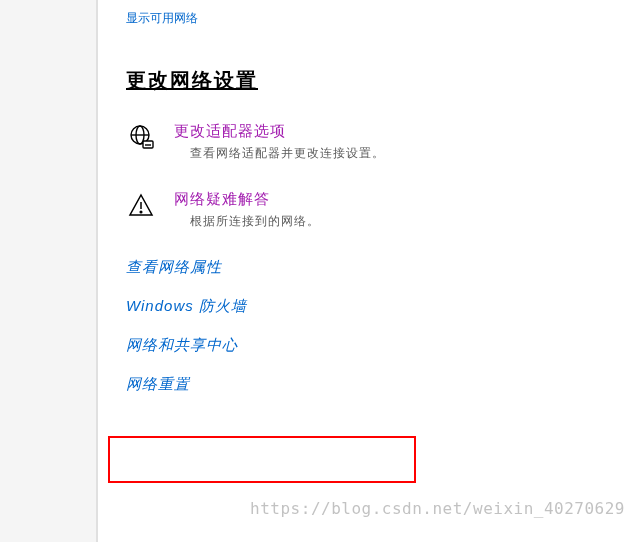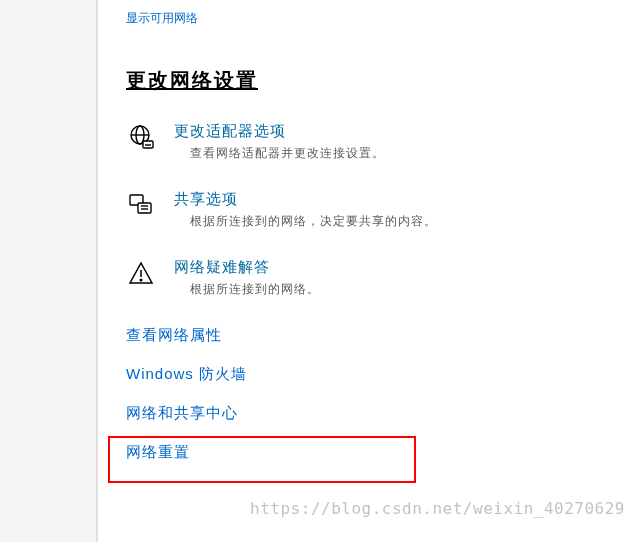--- a/index.html
+++ b/index.html
@@ -59,32 +59,33 @@
       flex-shrink: 0;
       display: flex;
       align-items: center;
       justify-content: center;
     }
     .setting-text {
       flex: 1;
     }
     .setting-label {
       font-size: 15px;
-      color: #0369a1;
+      color: #a21caf;
       margin-bottom: 4px;
       letter-spacing: 1px;
     }
     .setting-desc {
       font-size: 12px;
       color: #5a5a5a;
       letter-spacing: 1px;
       margin-left: 16px;
     }
     .links-section {
       margin-top: 8px;
+      font-style: italic;
     }
     .links-section .link {
       display: block;
       margin-bottom: 20px;
       font-size: 15px;
       letter-spacing: 1px;
     }
     .highlight-box {
       position: absolute;
       left: 108px;
@@ -126,34 +127,20 @@
         <line x1="21" y1="21" x2="21" y2="23"></line>
         <line x1="23" y1="21" x2="23" y2="23"></line>
       </svg>
     </div>
     <div class="setting-text">
       <div class="setting-label">更改适配器选项</div>
       <div class="setting-desc">查看网络适配器并更改连接设置。</div>
     </div>
   </div>
 
-  <div class="setting-item">
-    <div class="setting-icon">
-      <svg width="28" height="28" viewBox="0 0 28 28" fill="none" stroke="#000" stroke-width="1.4">
-        <rect x="3" y="4" width="13" height="10" rx="1"></rect>
-        <rect x="11" y="12" width="13" height="10" rx="1" fill="#fff"></rect>
-        <line x1="14" y1="15" x2="21" y2="15"></line>
-        <line x1="14" y1="18" x2="21" y2="18"></line>
-      </svg>
-    </div>
-    <div class="setting-text">
-      <div class="setting-label">共享选项</div>
-      <div class="setting-desc">根据所连接到的网络，决定要共享的内容。</div>
-    </div>
-  </div>
 
   <div class="setting-item">
     <div class="setting-icon">
       <svg width="28" height="28" viewBox="0 0 28 28" fill="none" stroke="#000" stroke-width="1.5">
         <path d="M14 4 L25 24 L3 24 Z"></path>
         <line x1="14" y1="11" x2="14" y2="18"></line>
         <circle cx="14" cy="21" r="0.8" fill="#000"></circle>
       </svg>
     </div>
     <div class="setting-text">

